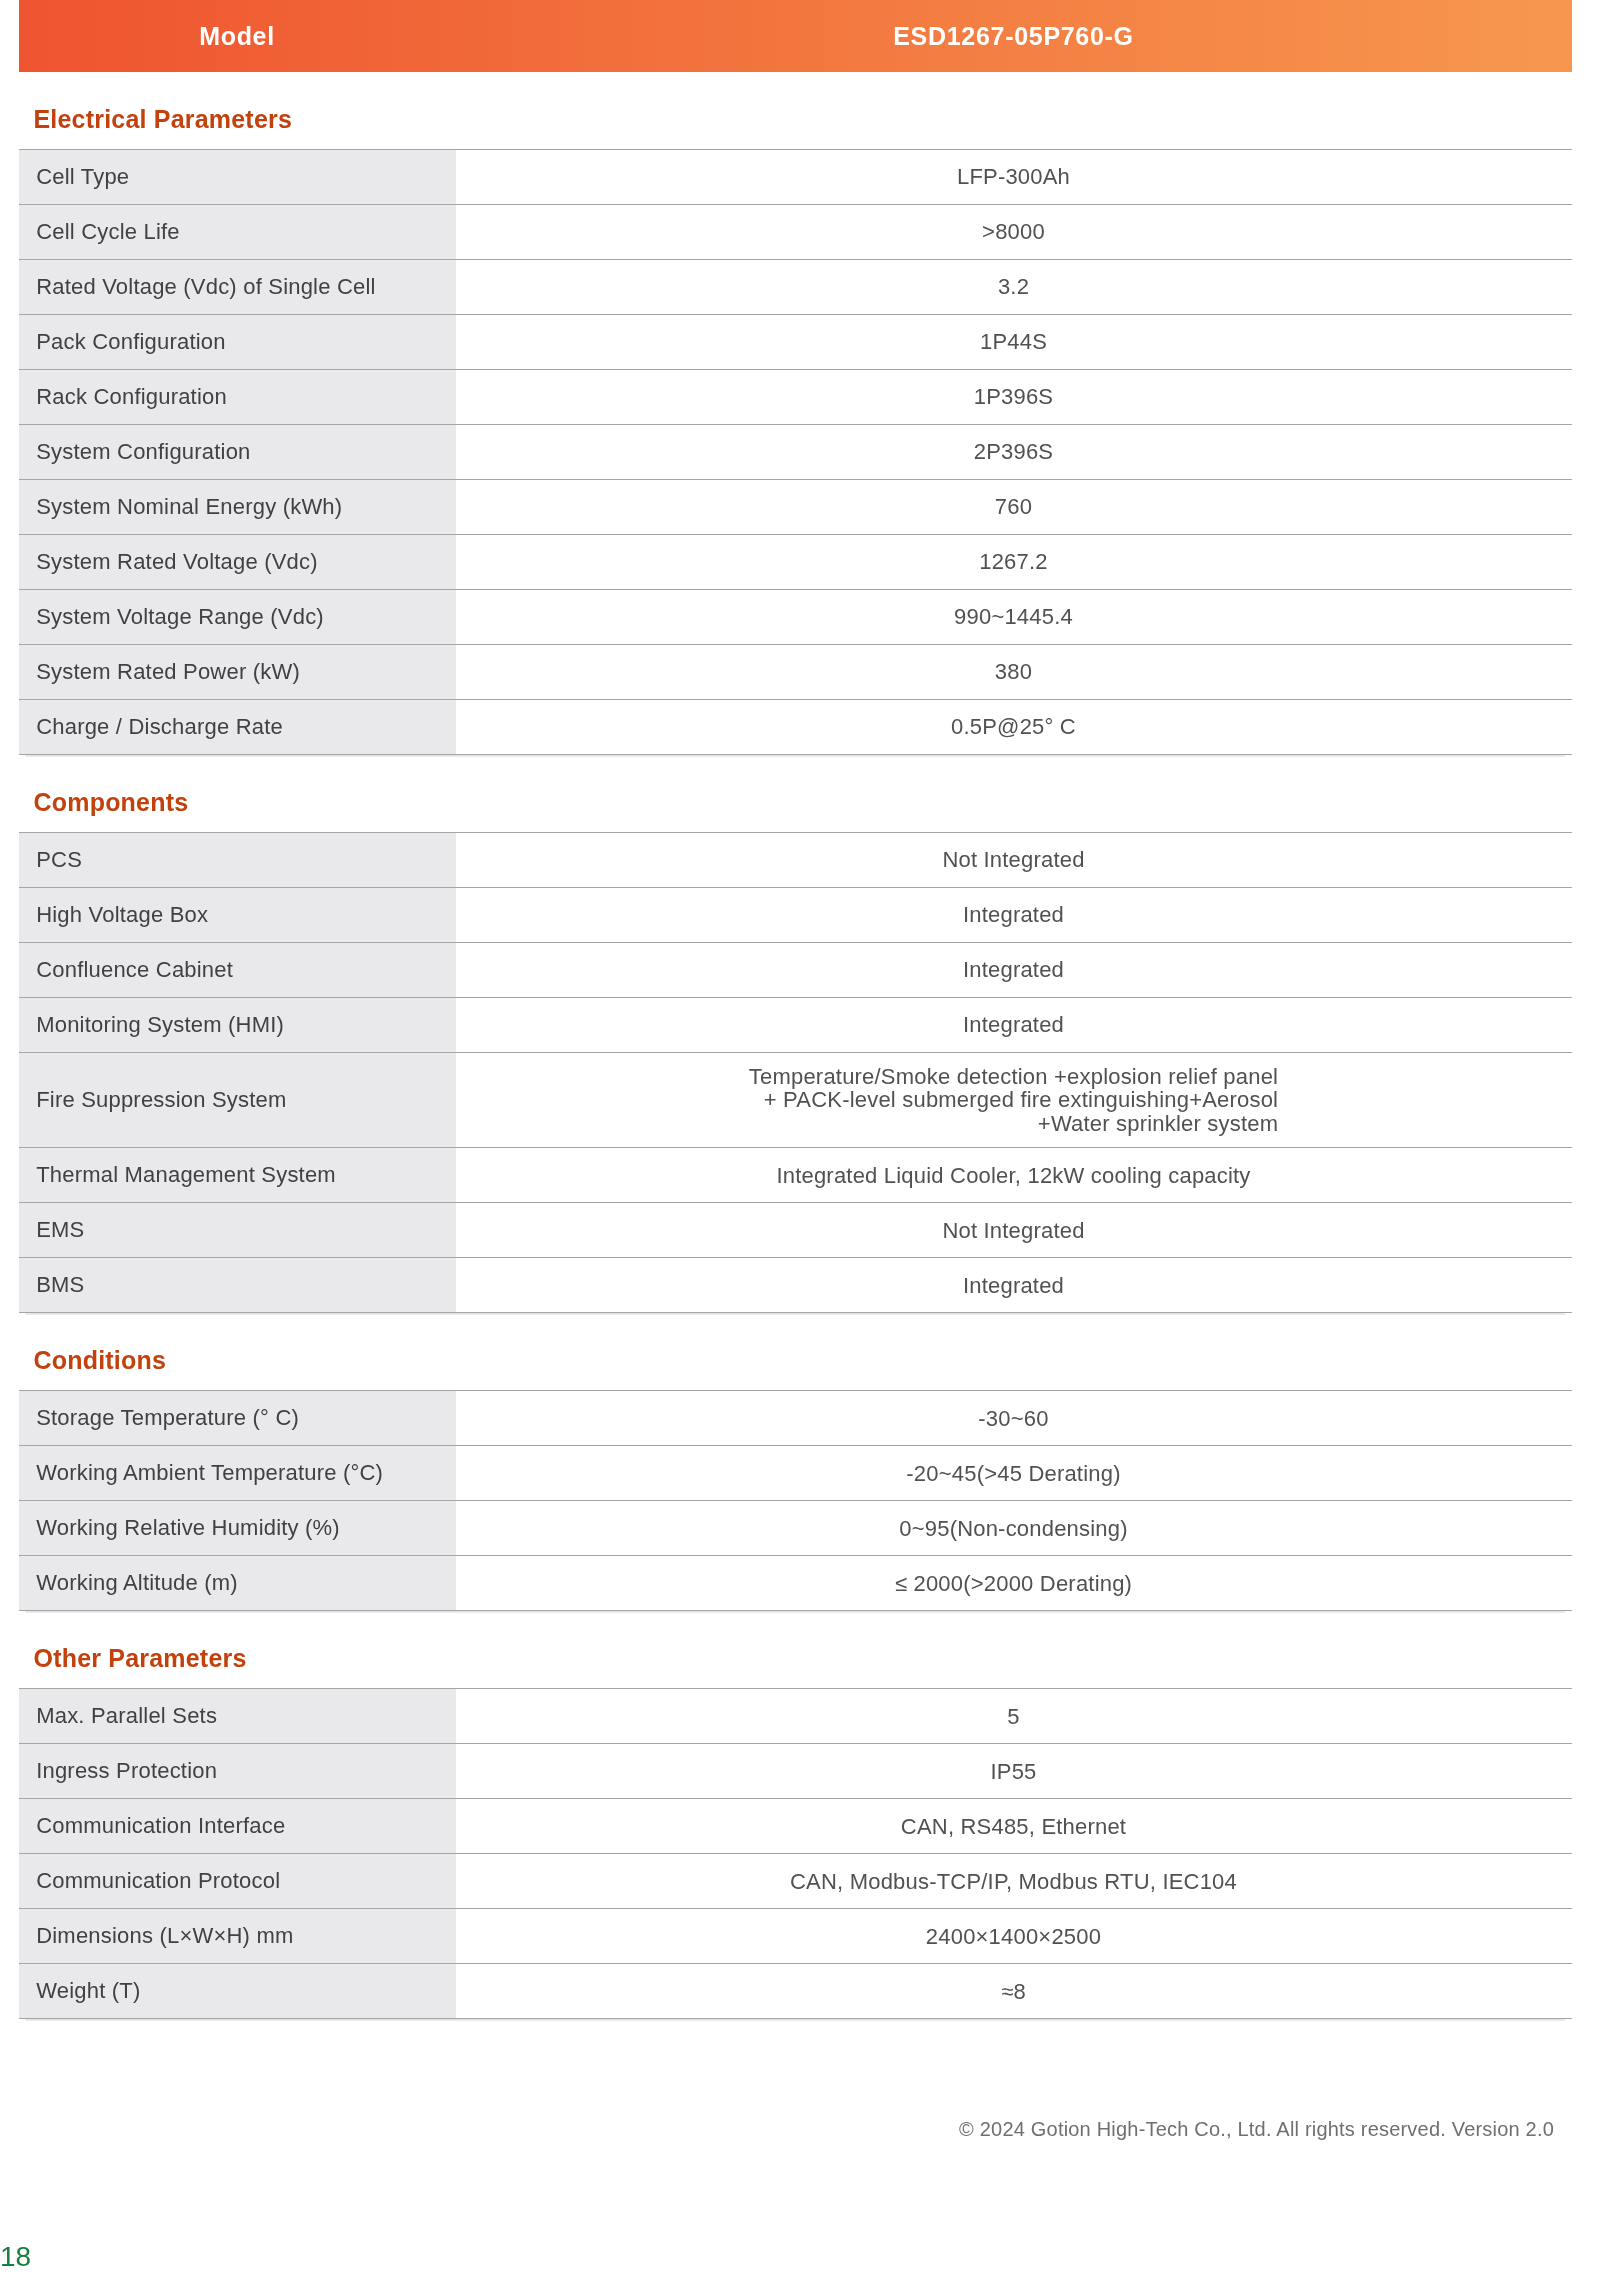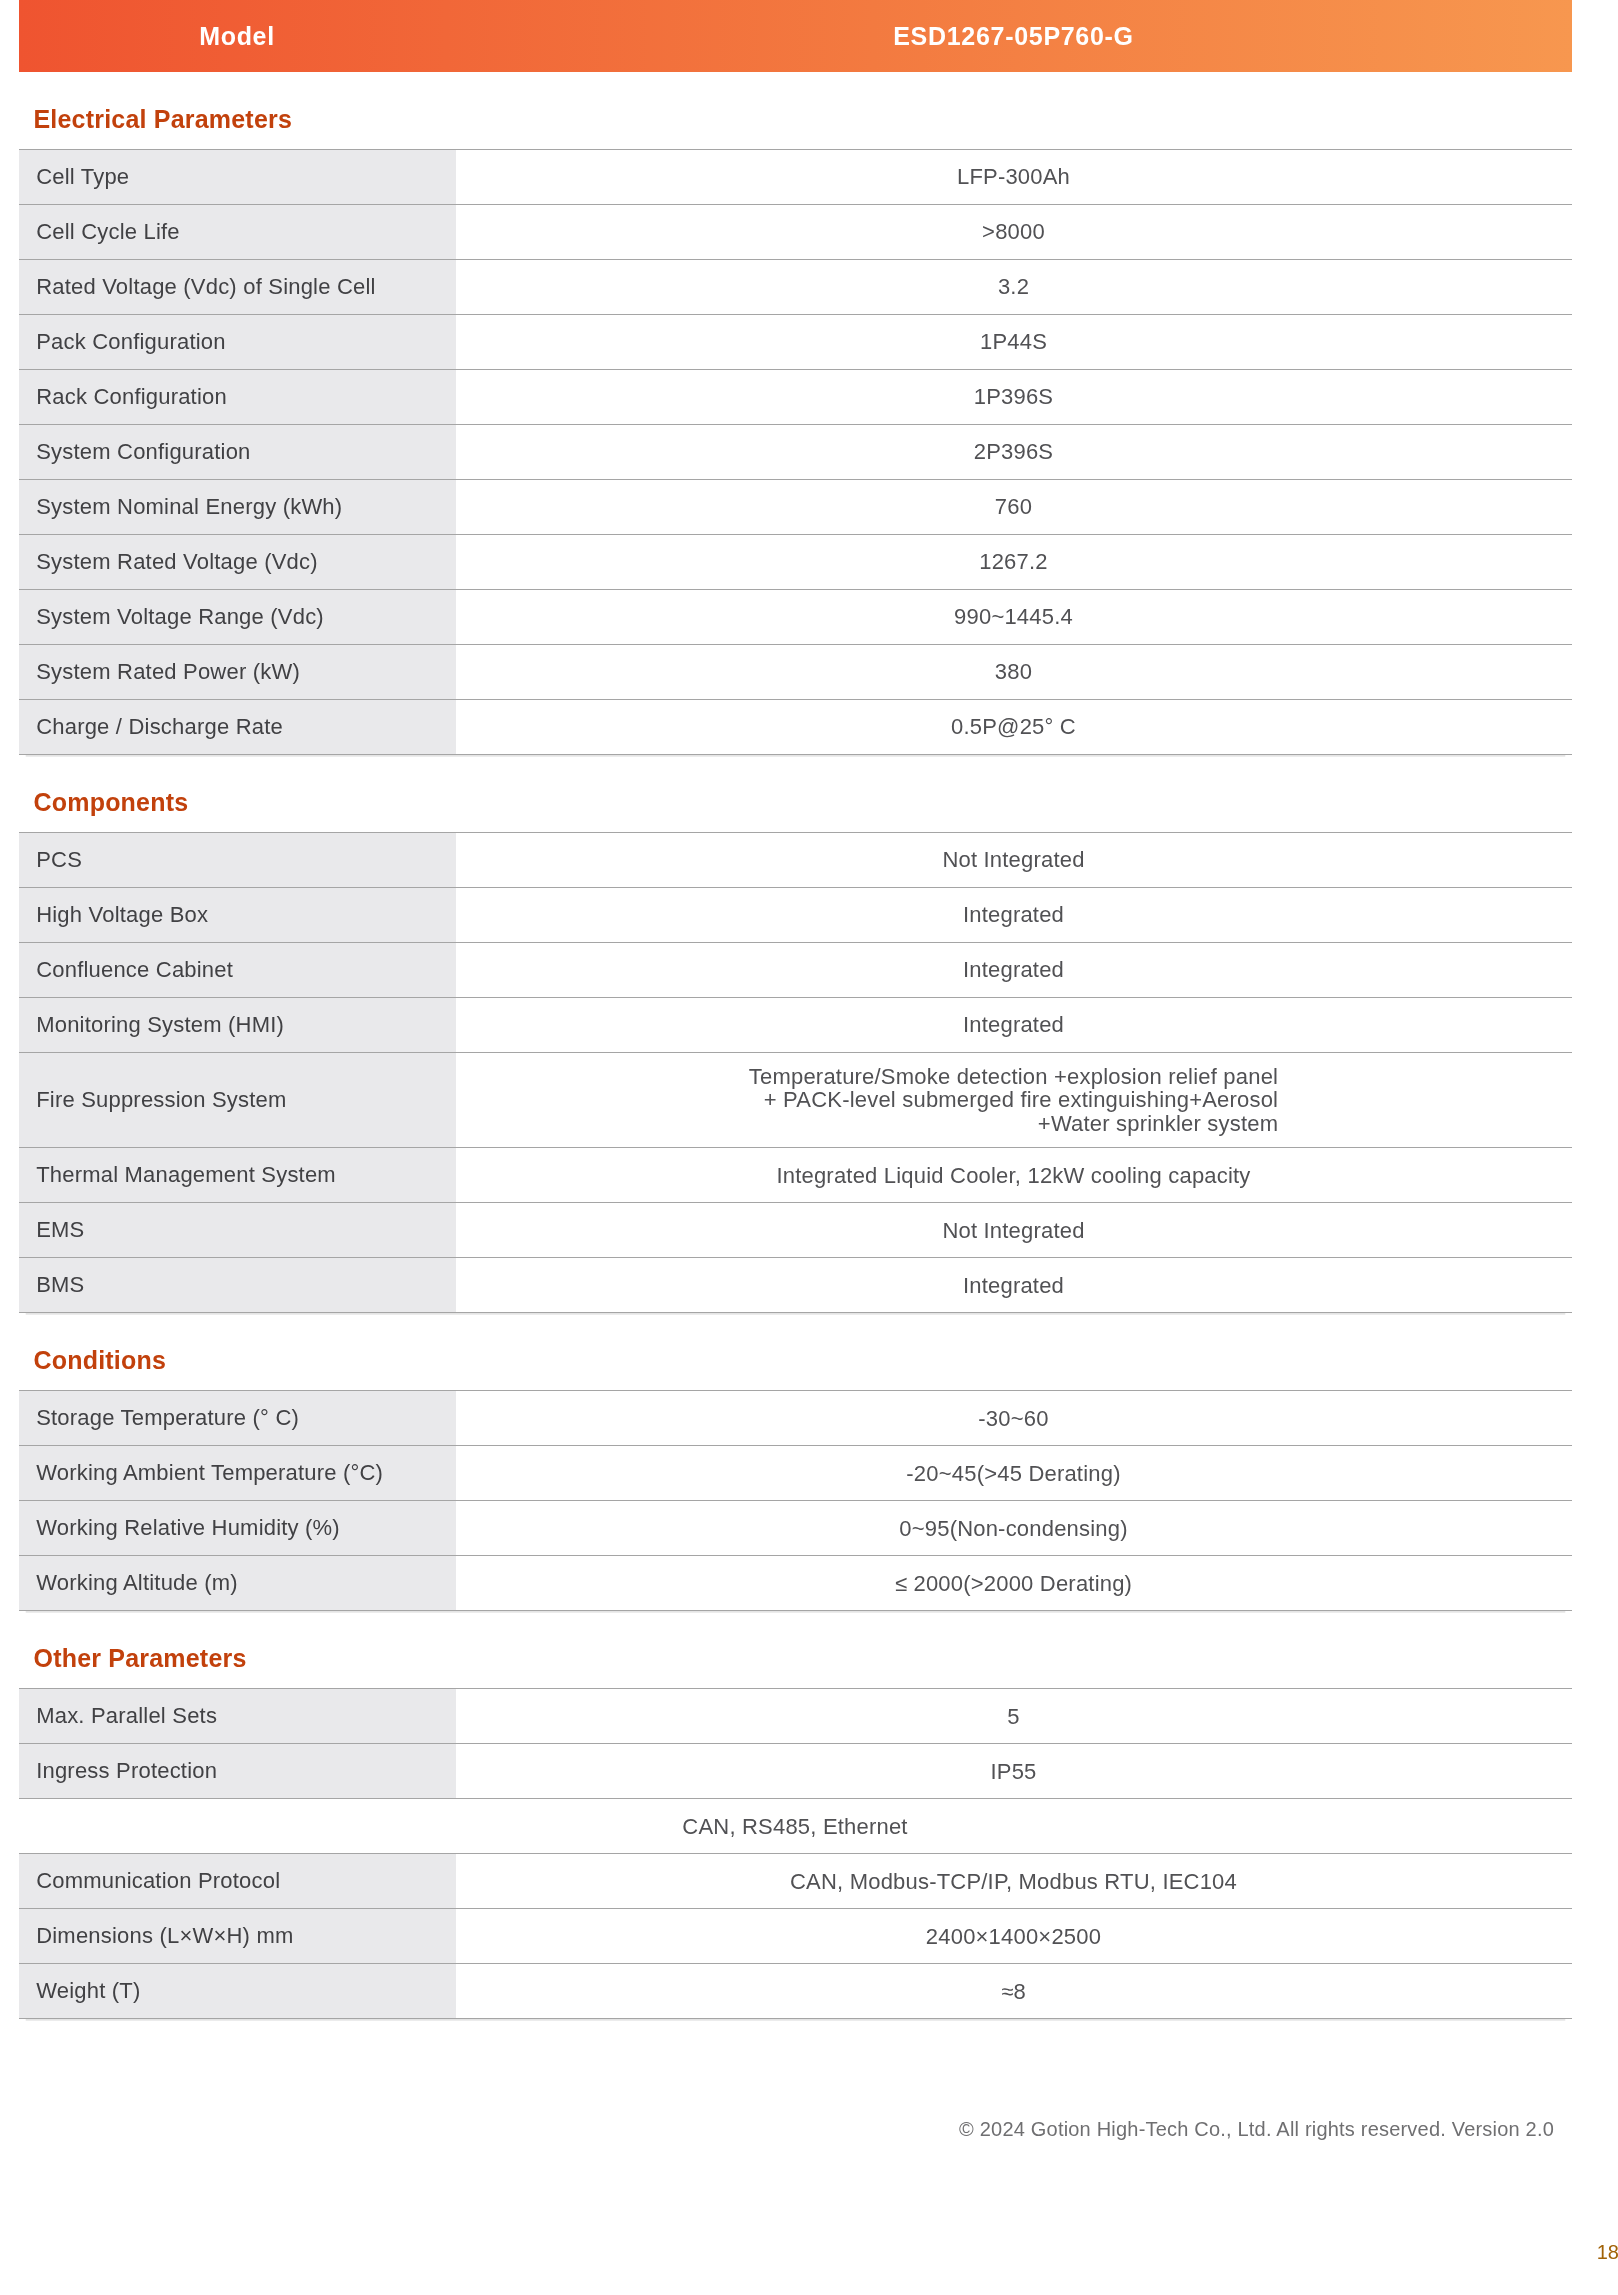--- a/index.html
+++ b/index.html
@@ -77,23 +77,23 @@
     position:absolute;
     right:65px; top:2118px;
     font-size:20px;
     color:#6f6f71;
     letter-spacing:0.2px;
   }
   .page-number {
     position:absolute;
     left:0; top:2241px;
     width:100%;
-    text-align:right;
-    font-size:20px;
-    color:#a16207;
+    text-align:left;
+    font-size:28px;
+    color:#15803d;
   }
 </style>
 </head>
 <body>
 
 <div class="page">
 
   <header class="model-bar">
     <div class="model-label">Model</div>
     <div class="model-value">ESD1267-05P760-G</div>
@@ -215,20 +215,21 @@
           <div class="spec-table">
             <div class="spec-row">
               <div class="cell label">Max. Parallel Sets</div>
               <div class="cell value">5</div>
             </div>
             <div class="spec-row">
               <div class="cell label">Ingress Protection</div>
               <div class="cell value">IP55</div>
             </div>
             <div class="spec-row">
+              <div class="cell label">Communication Interface</div>
               <div class="cell value">CAN, RS485, Ethernet</div>
             </div>
             <div class="spec-row">
               <div class="cell label">Communication Protocol</div>
               <div class="cell value">CAN, Modbus-TCP/IP, Modbus RTU, IEC104</div>
             </div>
             <div class="spec-row">
               <div class="cell label">Dimensions (L×W×H) mm</div>
               <div class="cell value">2400×1400×2500</div>
             </div>

